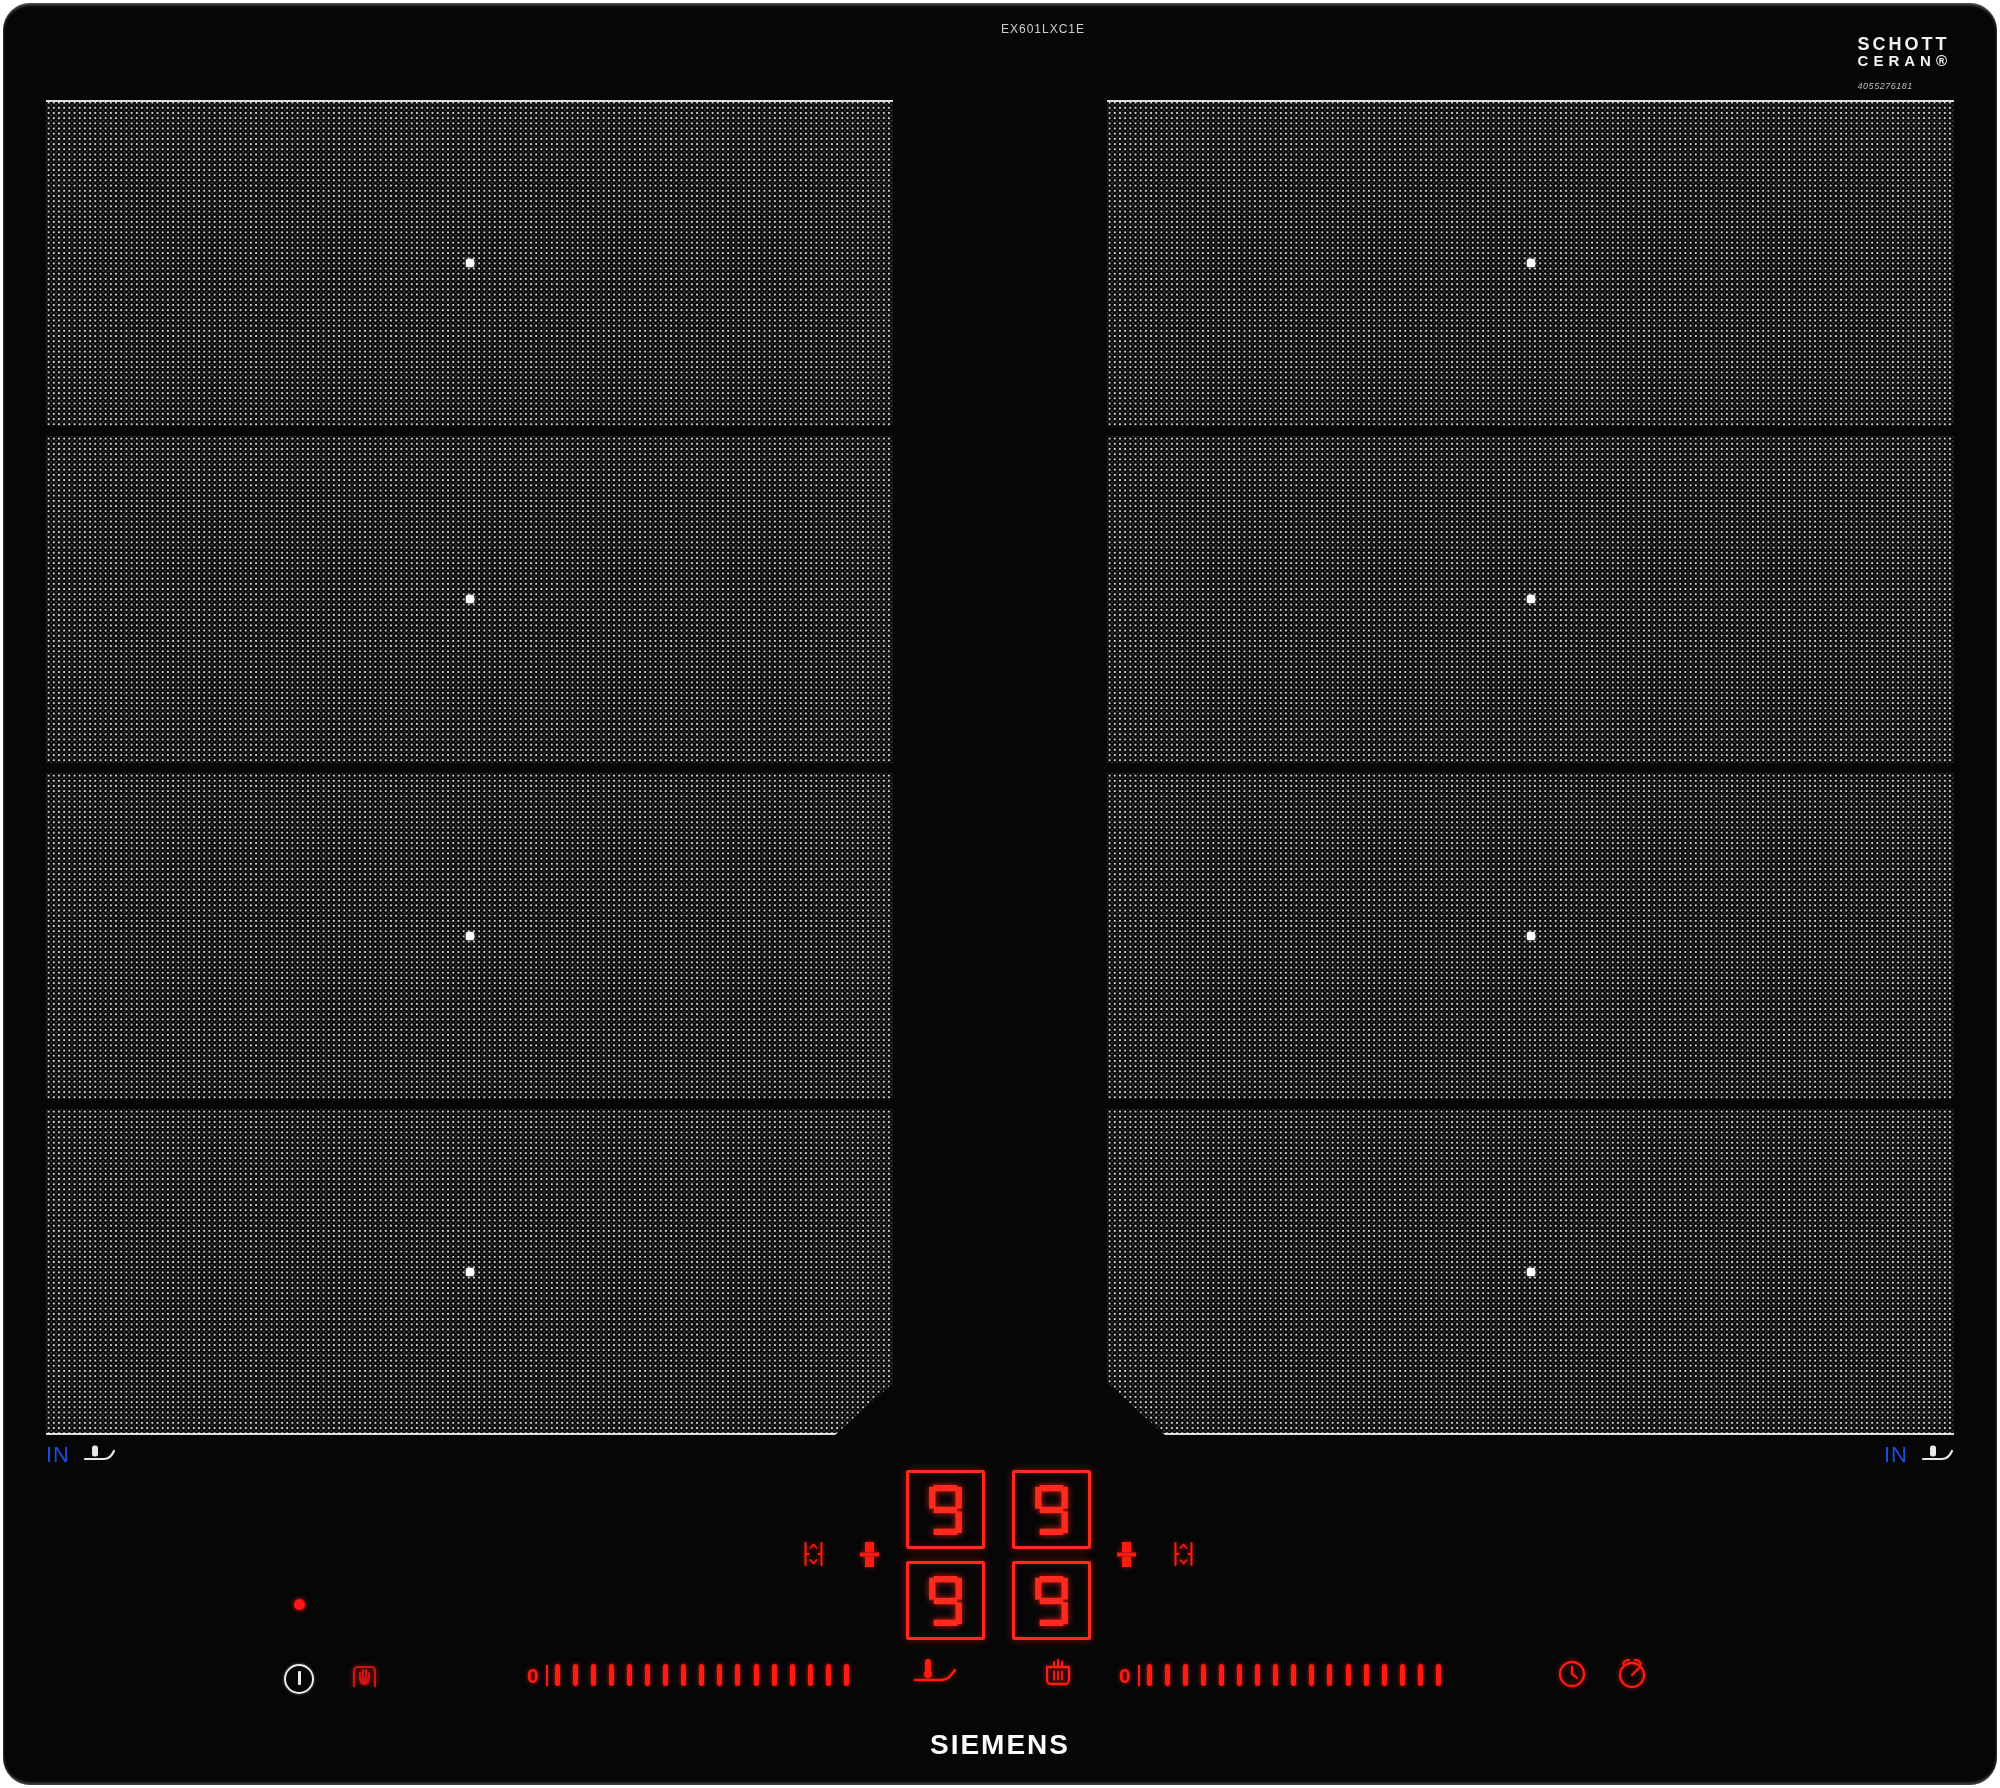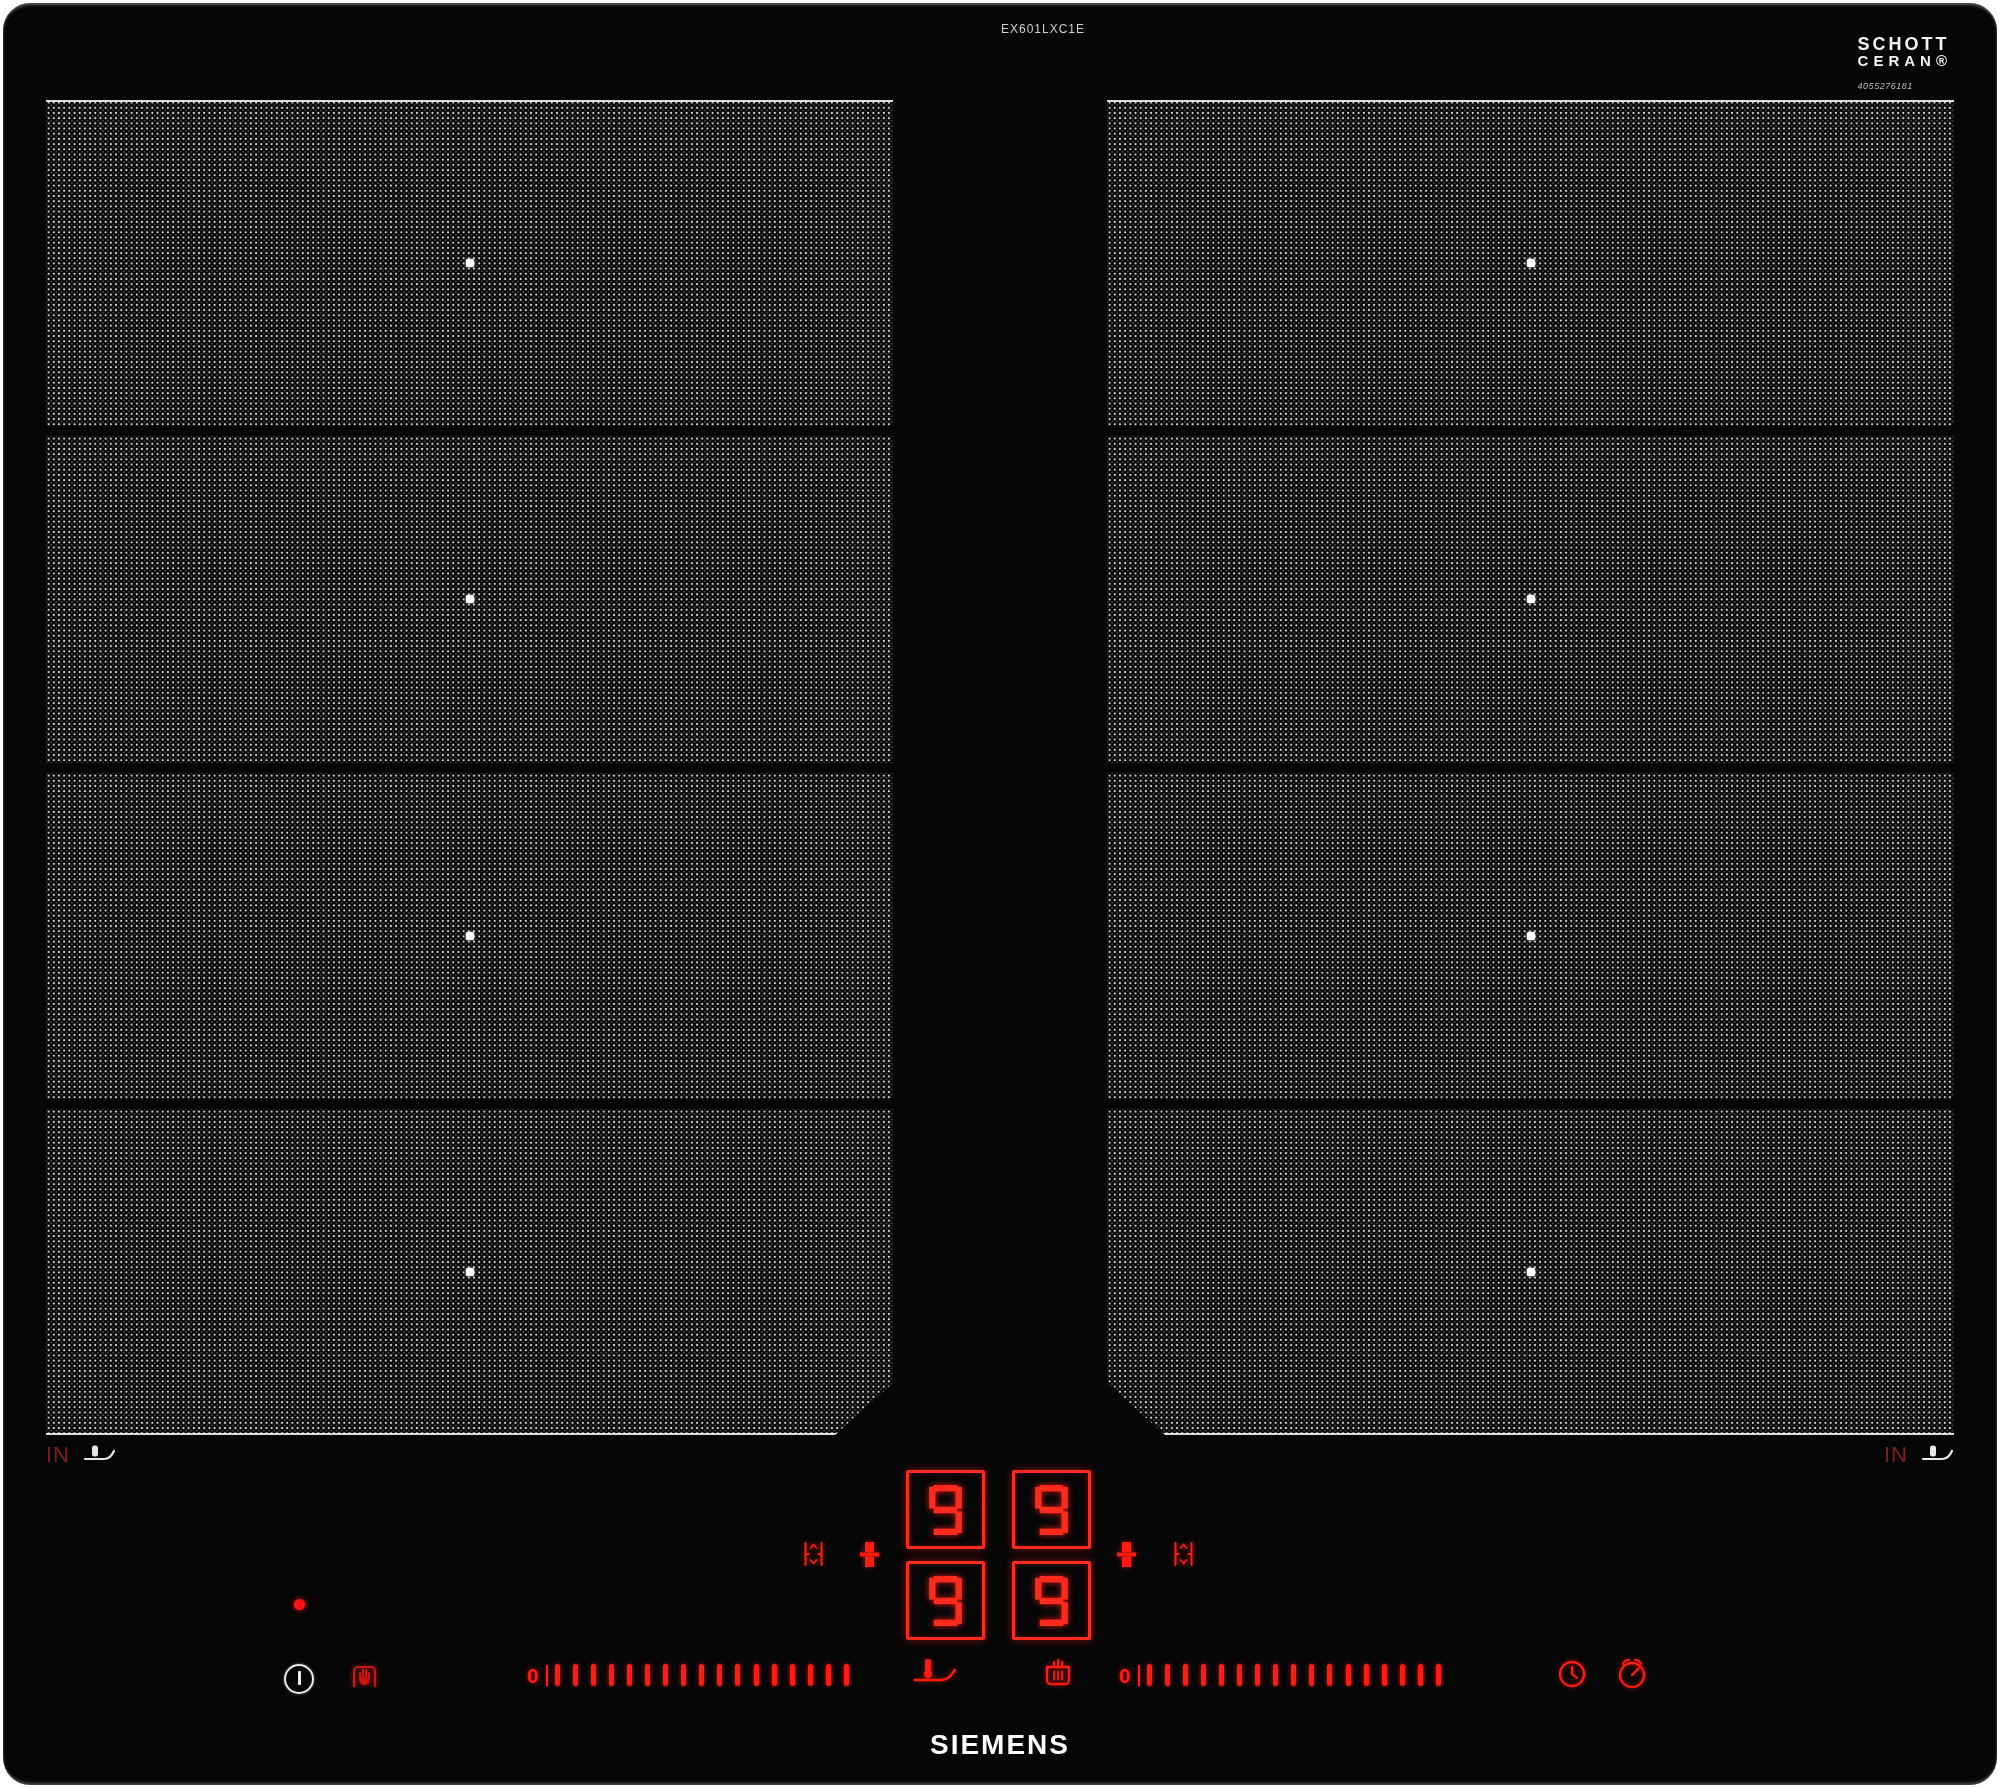--- a/index.html
+++ b/index.html
@@ -46,21 +46,21 @@
       radial-gradient(circle, rgba(255,255,255,.85) .6px, rgba(170,170,170,.32) 1.1px, transparent 1.7px),
       radial-gradient(circle, rgba(255,255,255,.22) .8px, transparent 1.5px);
     background-size:5.2px 5.2px,5.2px 5.2px;
     background-position:0 0,2.6px 2.6px;
   }
   .zone-dot{
     position:absolute;left:50%;top:50%;width:8px;height:8px;margin:-4px 0 0 -4px;
     background:#ffffff;border-radius:1.5px;box-shadow:0 0 3px rgba(255,255,255,.8);
   }
   
-  .in-mark{position:absolute;top:1442px;display:flex;align-items:center;gap:13px;color:#7f1d1d;}
+  .in-mark{position:absolute;top:1442px;display:flex;align-items:center;gap:13px;color:#1d4ed8;}
   .in-mark.left{left:46px;}
   .in-mark.right{left:1884px;}
   .in-mark .in-txt{font-size:22px;letter-spacing:1px;}
   
   .disp-cell{
     position:absolute;width:79px;height:79px;border:3px solid var(--red-bright);
     border-radius:2px;box-sizing:border-box;
     display:flex;align-items:center;justify-content:center;
     box-shadow:0 0 9px rgba(255,30,20,.45), inset 0 0 6px rgba(255,30,20,.25);
   }

